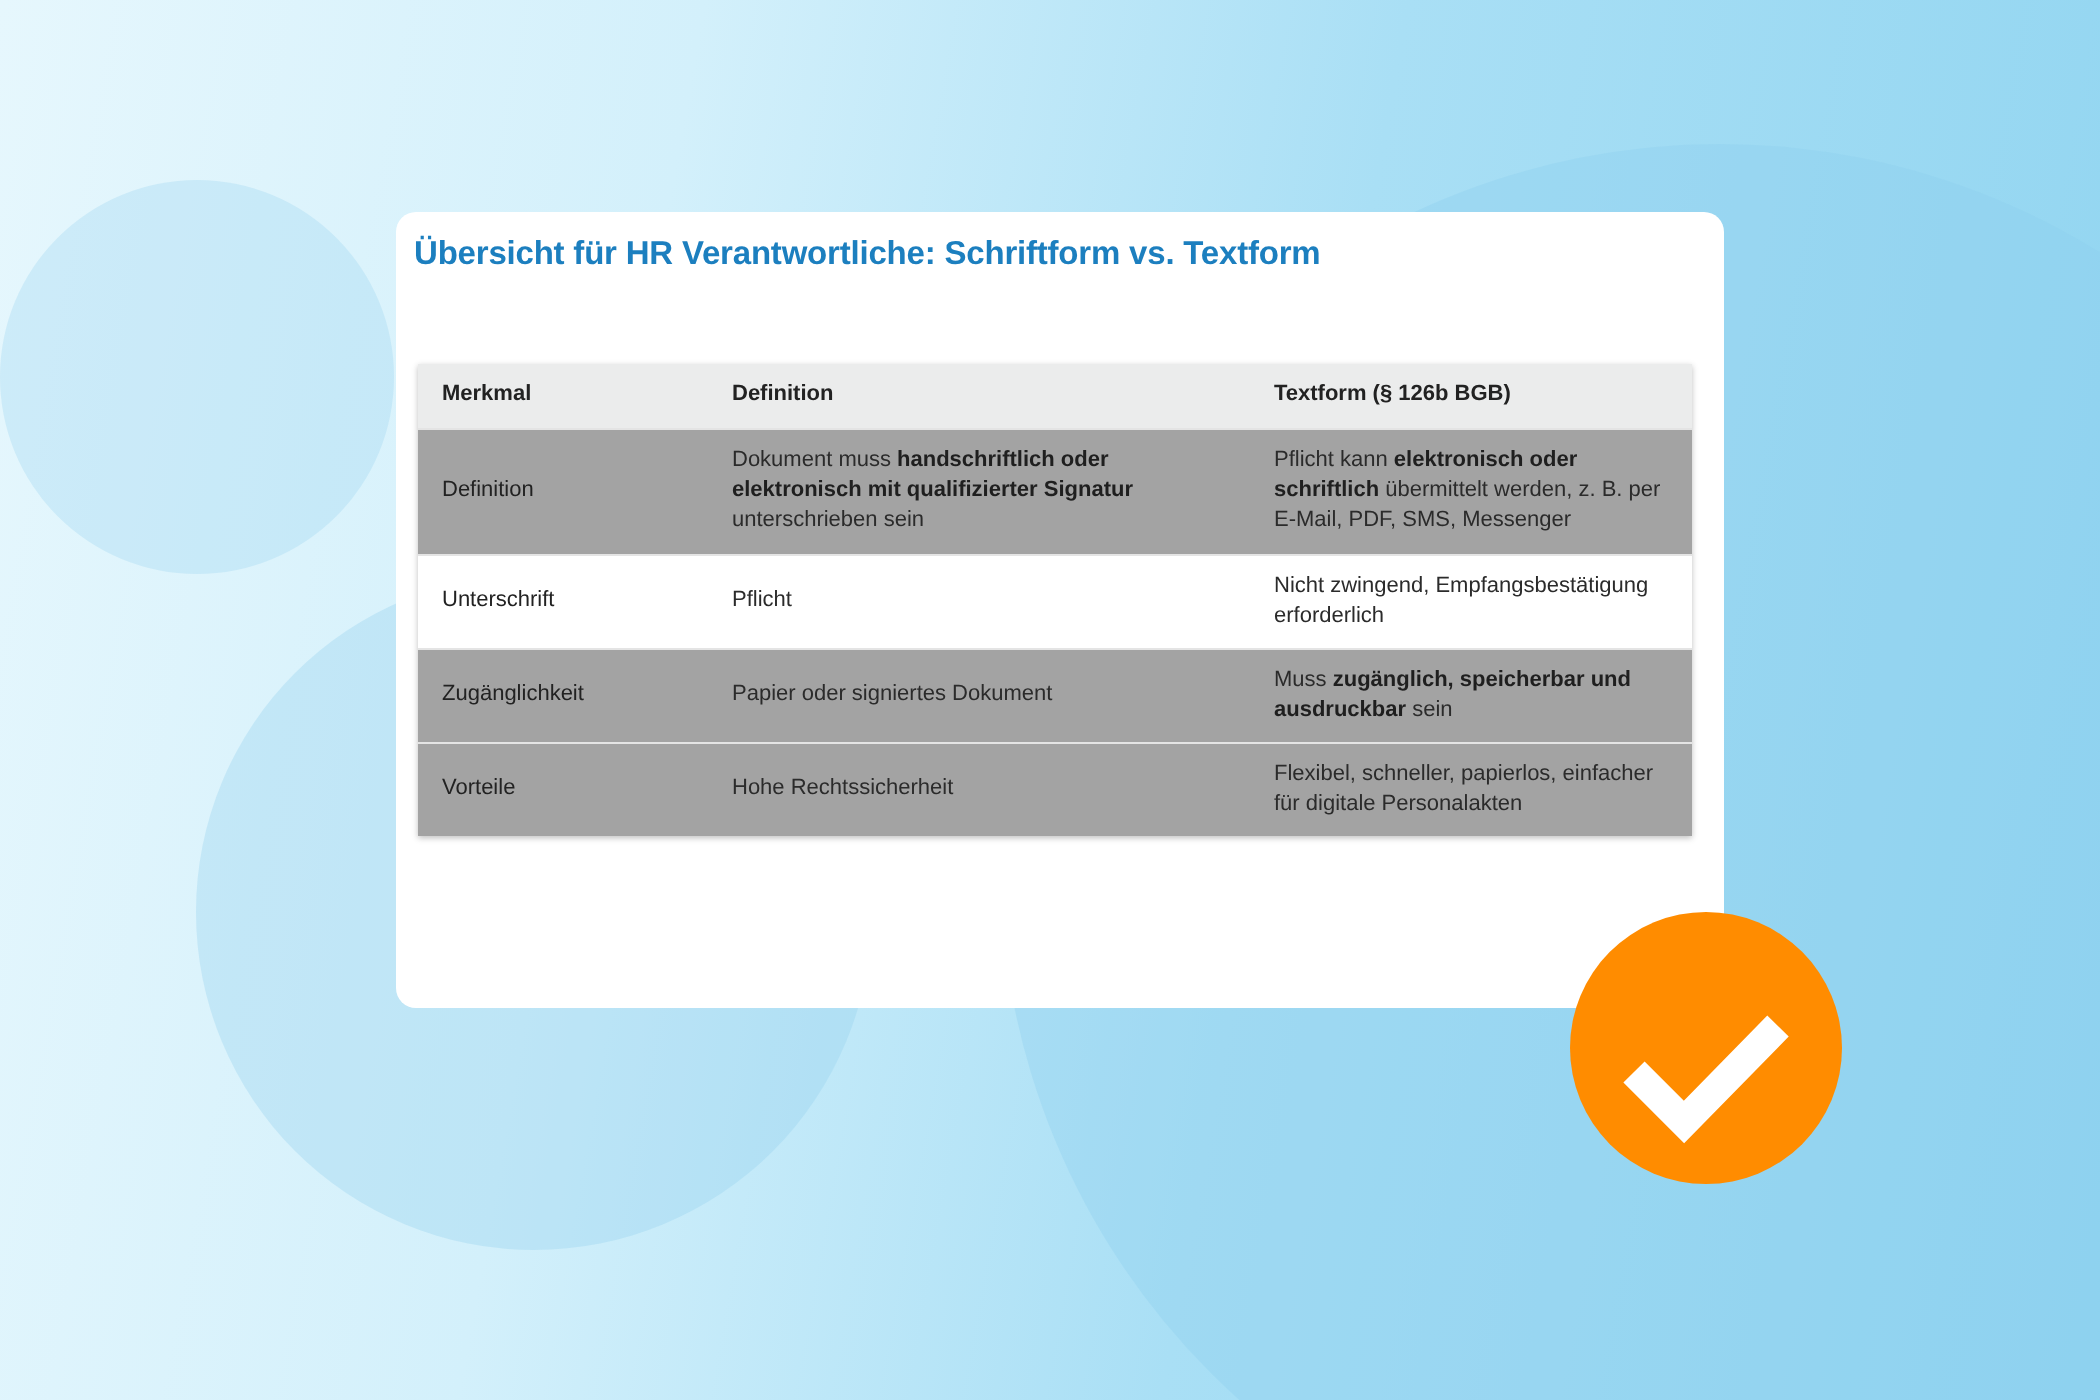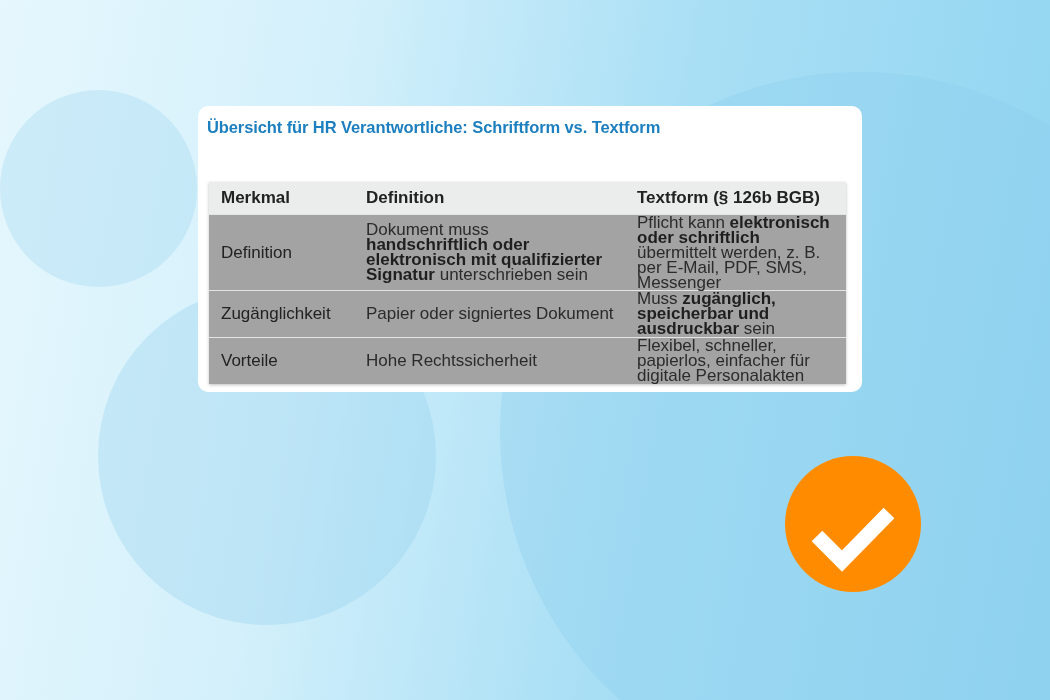--- a/index.html
+++ b/index.html
@@ -18,21 +18,21 @@
       left: 98px; top: 287px; width: 338px; height: 338px;
       background: rgba(150, 210, 238, 0.35);
     }
     .circle-large {
       left: 500px; top: 72px; width: 720px; height: 720px;
       background: rgba(140, 205, 238, 0.35);
     }
     .card {
       position: absolute;
       left: 198px; top: 106px;
-      width: 664px; height: 286px;
+      width: 664px; height: 398px;
       background: #ffffff;
       border-radius: 10px;
     }
     .card-title {
       position: absolute;
       left: 9px; top: 12px;
       font-size: 16.5px;
       font-weight: bold;
       color: #1c7fbf;
       letter-spacing: -0.1px;
@@ -40,21 +40,21 @@
     }
     .table-wrap {
       position: absolute;
       left: 11px; top: 76px;
       width: 637px;
       box-shadow: 0 1px 3px rgba(0,0,0,0.25);
     }
     table {
       width: 100%;
       border-collapse: collapse;
-      font-size: 17px;
+      font-size: 11px;
       color: #2b2b2b;
       line-height: 15px;
     }
     th, td {
       text-align: left;
       vertical-align: middle;
       padding: 0 10px 0 12px;
       border-bottom: 1px solid #e4e4e4;
     }
     th {
@@ -108,20 +108,25 @@
           <th>Definition</th>
           <th>Textform (§ 126b BGB)</th>
         </tr>
       </thead>
       <tbody>
         <tr class="odd r-def">
           <td class="label">Definition</td>
           <td><span>Dokument muss </span><b>handschriftlich oder elektronisch mit qualifizierter Signatur</b><span> unterschrieben sein</span></td>
           <td><span>Pflicht kann </span><b>elektronisch oder schriftlich</b><span> übermittelt werden, z. B. per E-Mail, PDF, SMS, Messenger</span></td>
         </tr>
+        <tr class="even r-sig">
+          <td class="label">Unterschrift</td>
+          <td><span>Pflicht</span></td>
+          <td><span>Nicht zwingend, Empfangsbestätigung erforderlich</span></td>
+        </tr>
         <tr class="odd r-acc">
           <td class="label">Zugänglichkeit</td>
           <td><span>Papier oder signiertes Dokument</span></td>
           <td><span>Muss </span><b>zugänglich, speicherbar und ausdruckbar</b><span> sein</span></td>
         </tr>
         <tr class="odd r-adv">
           <td class="label">Vorteile</td>
           <td><span>Hohe Rechtssicherheit</span></td>
           <td><span>Flexibel, schneller, papierlos, einfacher für digitale Personalakten</span></td>
         </tr>

